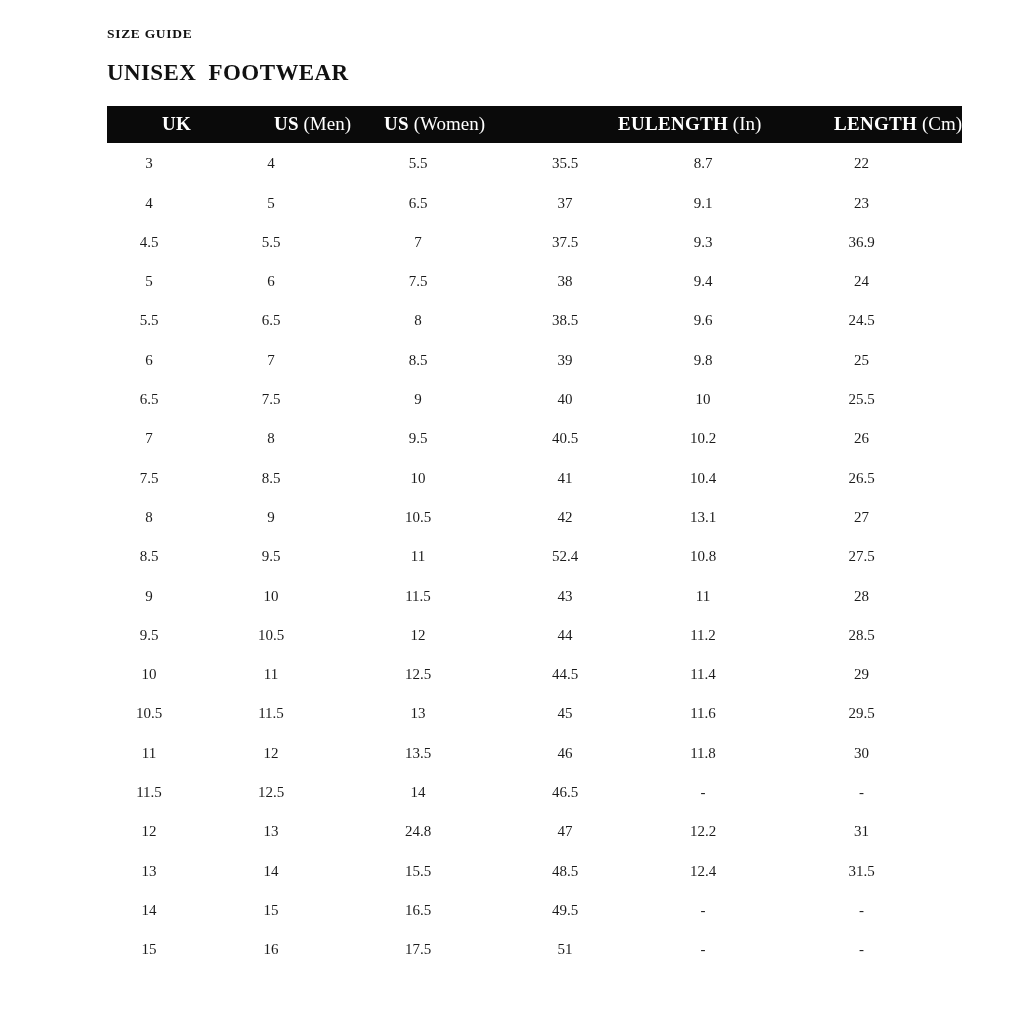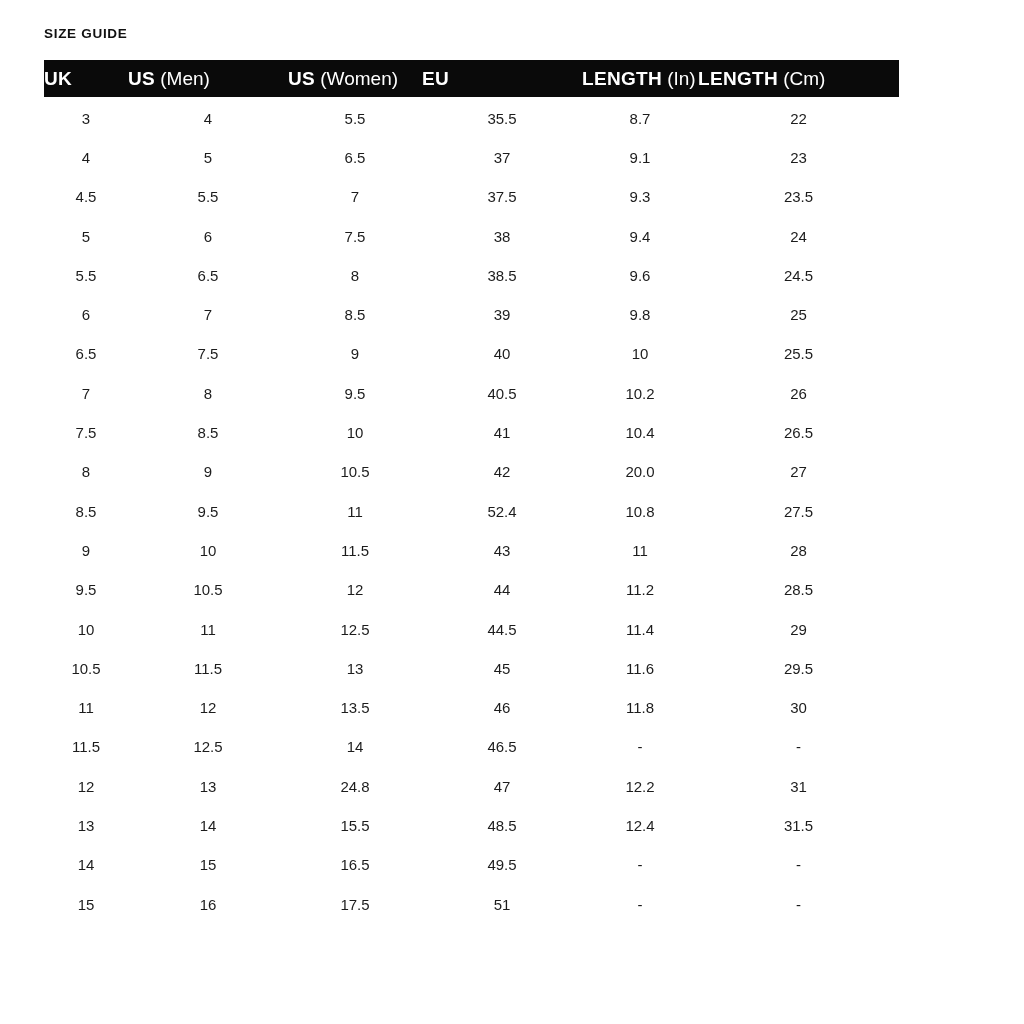--- a/index.html
+++ b/index.html
@@ -10,21 +10,21 @@
   }
   *{box-sizing:border-box;}
   html,body{margin:0;padding:0;}
   body{
     width:1024px;height:1024px;
     background:var(--bg);
     font-family:"Liberation Sans","DejaVu Sans",sans-serif;
     color:var(--body-fg);
     overflow:hidden;
   }
-  .page{padding:26px 0 0 44px;}
+  .page{padding:26px 0 0 107px;font-family:Liberation Serif, serif;}
   .eyebrow{
     font-size:13.5px;
     font-weight:700;
     letter-spacing:.7px;
     color:#111;
   }
   .title{
     margin:17px 0 0;
     font-size:23px;
     font-weight:800;
@@ -39,21 +39,21 @@
     border-collapse:collapse;
     table-layout:fixed;
   }
   thead th{
     background:var(--header-bg);
     color:var(--header-fg);
     height:37px;
     padding:0;
     font-size:19px;
     font-weight:400;
-    text-align:left;
+    text-align:right;
     vertical-align:middle;
     white-space:nowrap;
   }
   .th-b{font-weight:700;letter-spacing:.3px;}
   .th-r{font-weight:400;margin-top:8px;}
   tbody td{
     height:39.3px;
     padding:3px 0 0;
     text-align:center;
     vertical-align:middle;
@@ -62,20 +62,21 @@
     white-space:nowrap;
   }
 </style>
 </head>
 <body>
 
 <div class="page">
 
   <div class="eyebrow">SIZE GUIDE</div>
 
+  <h1 class="title">UNISEX  FOOTWEAR</h1>
 
   <table class="size-table">
     <colgroup>
       <col style="width:84px">
       <col style="width:160px">
       <col style="width:134px">
       <col style="width:160px">
       <col style="width:116px">
       <col style="width:201px">
     </colgroup>
@@ -118,21 +119,21 @@
         <td>37</td>
         <td>9.1</td>
         <td>23</td>
       </tr>
         <tr>
         <td>4.5</td>
         <td>5.5</td>
         <td>7</td>
         <td>37.5</td>
         <td>9.3</td>
-        <td>23.5</td>
+        <td>36.9</td>
       </tr>
         <tr>
         <td>5</td>
         <td>6</td>
         <td>7.5</td>
         <td>38</td>
         <td>9.4</td>
         <td>24</td>
       </tr>
         <tr>
@@ -173,21 +174,21 @@
         <td>10</td>
         <td>41</td>
         <td>10.4</td>
         <td>26.5</td>
       </tr>
         <tr>
         <td>8</td>
         <td>9</td>
         <td>10.5</td>
         <td>42</td>
-        <td>20.0</td>
+        <td>13.1</td>
         <td>27</td>
       </tr>
         <tr>
         <td>8.5</td>
         <td>9.5</td>
         <td>11</td>
         <td>52.4</td>
         <td>10.8</td>
         <td>27.5</td>
       </tr>

